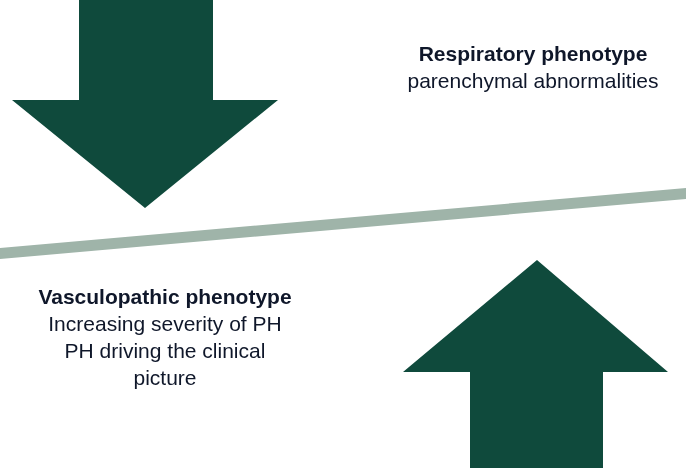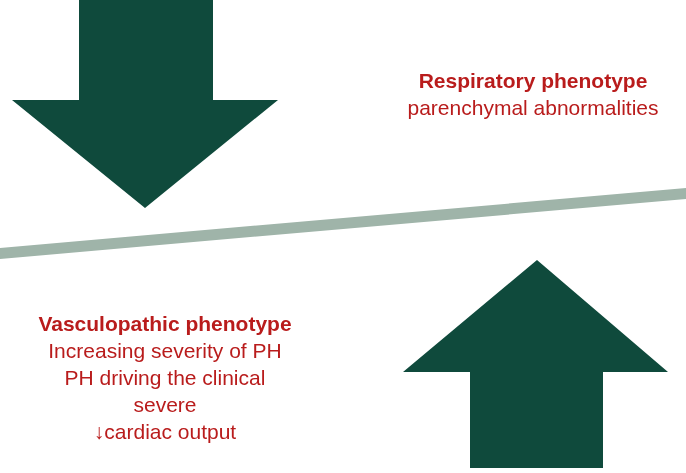--- a/index.html
+++ b/index.html
@@ -13,25 +13,24 @@
   }
   .gfx-layer {
     position: absolute;
     left: 0; top: 0;
     width: 686px; height: 473px;
     display: block;
   }
   .textblock {
     position: absolute;
     text-align: center;
-    color: #b91c1c;
+    color: #0f172a;
     font-size: 21px;
     line-height: 27px;
     font-weight: 400;
-    margin-top: 27px;
   }
   .textblock .title {
     font-weight: 700;
   }
   .respiratory { left: 380px; top: 40px; width: 306px; }
   .vasculopathic { left: 5px; top: 283px; width: 320px; }
   .text-line { white-space: nowrap; }
 </style>
 </head>
 <body>
@@ -52,18 +51,17 @@
     <div>
         <div class="text-line">parenchymal abnormalities</div>
       </div>
   </div>
 
   <div class="textblock vasculopathic">
     <div class="title text-line">Vasculopathic phenotype</div>
     <div>
         <div class="text-line">Increasing severity of PH</div>
         <div class="text-line">PH driving the clinical</div>
-        <div class="text-line">severe</div>
-        <div class="text-line">↓cardiac output</div>
+        <div class="text-line">picture</div>
       </div>
   </div>
 
 </div>
 
 </body></html>

